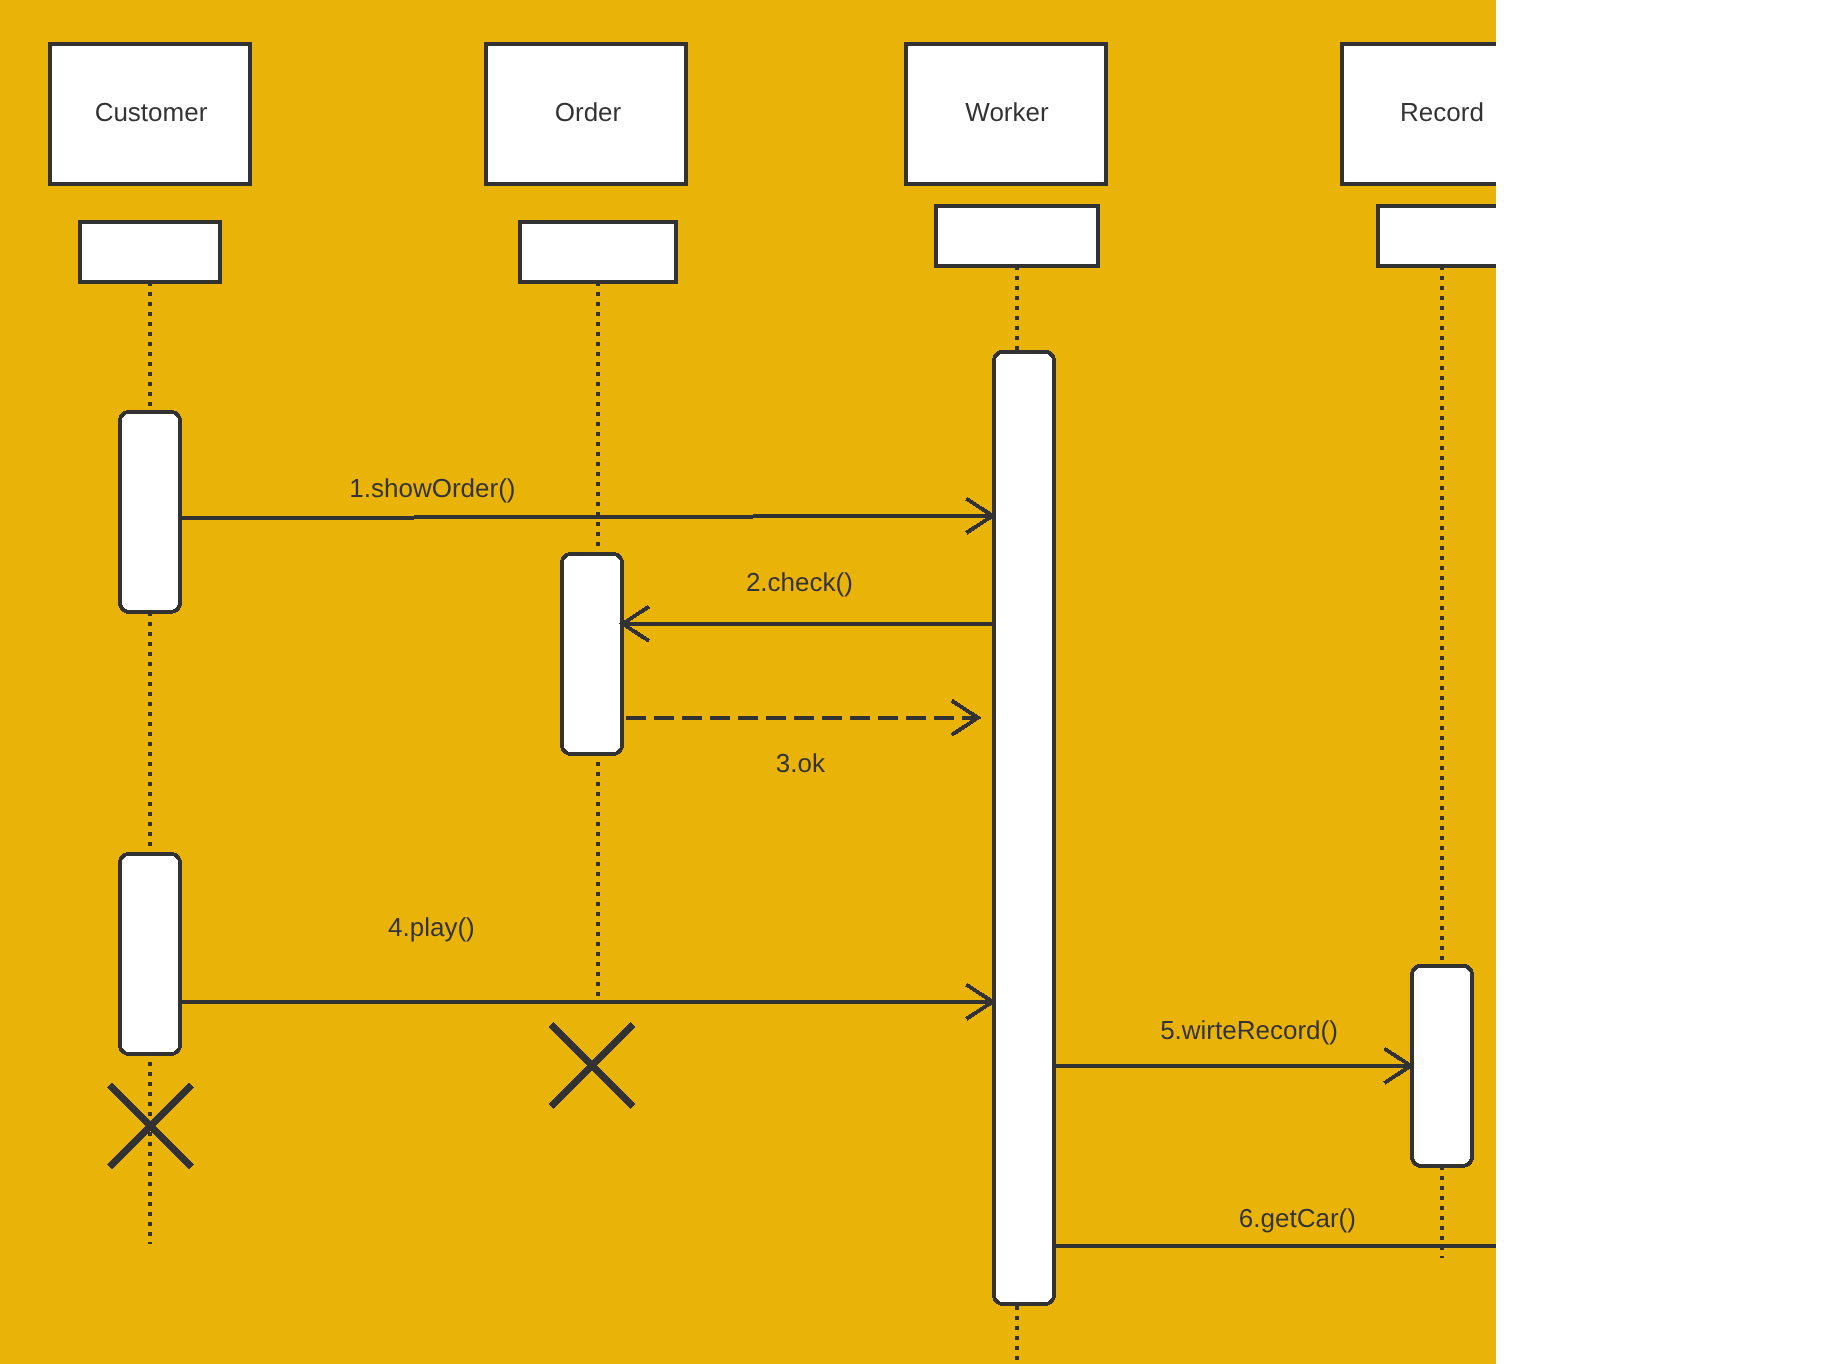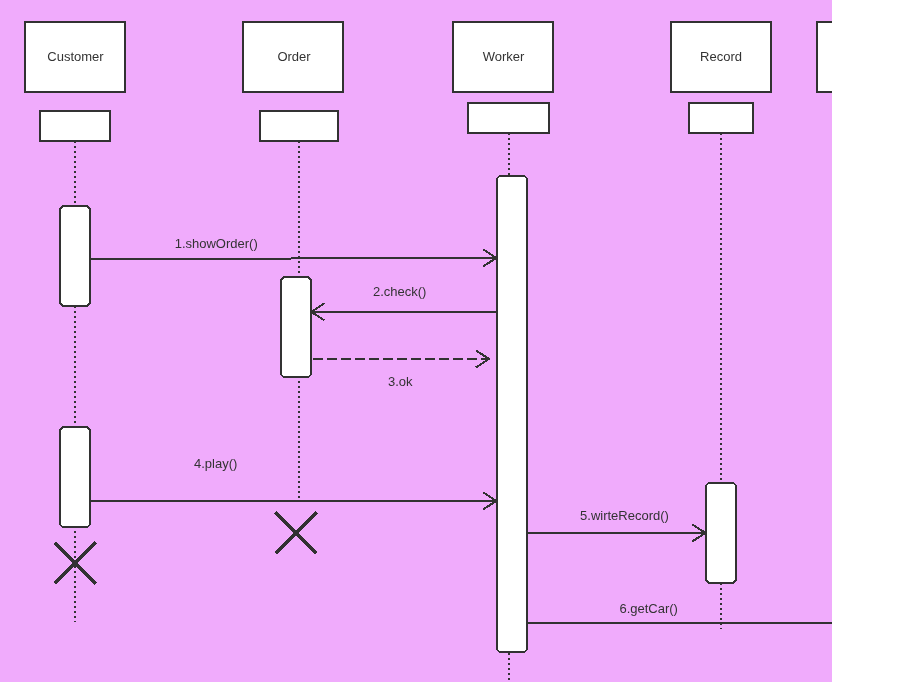--- a/index.html
+++ b/index.html
@@ -1,17 +1,17 @@
 <!DOCTYPE html>
 <html><head>
 <meta charset="utf-8">
 <title>UML Sequence Diagram</title>
 <style>
   html,body{margin:0;padding:0;background:#ffffff;}
-  #canvas{position:relative;width:832px;height:682px;overflow:hidden;background:#f0abfc;}
+  #canvas{position:relative;width:748px;height:682px;overflow:hidden;background:#eab308;}
   #diagram-svg{position:absolute;left:0;top:0;display:block;will-change:opacity;transform:translateZ(0);}
   rect,line,path,polyline{shape-rendering:crispEdges;}
   .ll-header-box{fill:#ffffff;stroke:#323232;stroke-width:2;}
   .ll-stub-box{fill:#ffffff;stroke:#323232;stroke-width:2;}
   .ll-axis{stroke:#323232;stroke-width:2;stroke-linecap:butt;stroke-dasharray:2 3;}
   .activation-box{fill:#ffffff;stroke:#323232;stroke-width:2;}
   .msg-line{stroke:#323232;stroke-width:2;fill:none;stroke-linecap:butt;}
   .msg-line.dashed{stroke-dasharray:10 4;}
   .msg-head{stroke:#323232;stroke-width:2;fill:none;stroke-linecap:butt;stroke-linejoin:miter;}
   .destroy-x{stroke:#323232;stroke-width:3.6;stroke-linecap:butt;}

